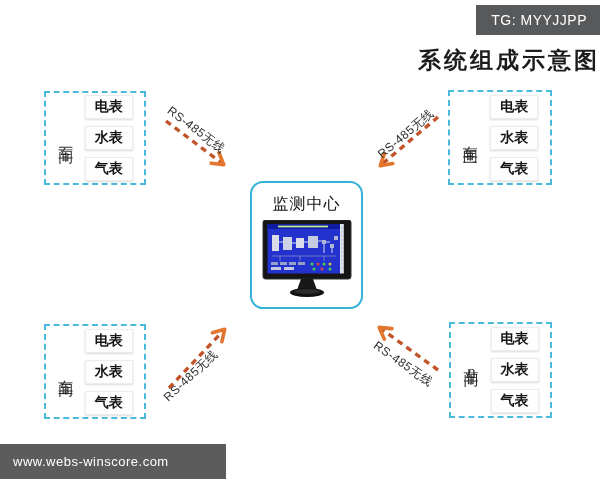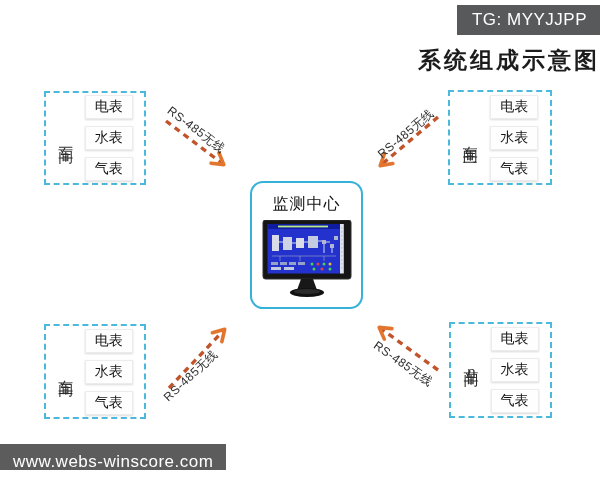--- a/index.html
+++ b/index.html
@@ -3,21 +3,21 @@
 <meta charset="utf-8">
 <style>
   html,body{margin:0;padding:0;background:#fff;}
   .canvas{
     position:relative;width:600px;height:480px;background:#ffffff;
     font-family:"Liberation Sans","DejaVu Sans",sans-serif;overflow:hidden;
   }
   
   .badge{
     position:absolute;top:5px;right:0;background:#58595b;color:#fff;
-    font-size:17px;line-height:30px;height:30px;padding:0 13px 0 15px;
+    font-size:14px;line-height:30px;height:30px;padding:0 13px 0 15px;
     letter-spacing:0.5px;
   }
   
   .title{
     position:absolute;top:45px;left:0;right:0;text-align:right;
     font-size:23px;font-weight:600;color:#1c1c1c;letter-spacing:3px;
   }
   
   .wbox{
     position:absolute;border:2px dashed #4ab9dc;background:#fff;
@@ -25,21 +25,21 @@
     box-sizing:border-box;
   }
   .wbox.tl{left:44px;top:91px;width:102px;height:94px;}
   .wbox.tr{left:448px;top:90px;width:104px;height:95px;}
   .wbox.bl{left:44px;top:324px;width:102px;height:95px;}
   .wbox.br{left:449px;top:322px;width:103px;height:96px;}
   .wlabel{
     writing-mode:vertical-lr;text-orientation:upright;
     font-size:15px;color:#2b2b2b;letter-spacing:3px;line-height:1.1;
   }
-  .meters{display:flex;flex-direction:column;gap:7px;}
+  .meters{display:flex;flex-direction:column;gap:7px;font-weight:bold;}
   .chip{
     background:#fefefe;border:1px solid #ececec;
     box-shadow:0 1px 2px rgba(0,0,0,0.15);
     font-size:14px;color:#141414;padding:2px 7px;min-width:32px;
     text-align:center;white-space:nowrap;
   }
   
   .center{
     position:absolute;left:250px;top:181px;width:113px;height:128px;
     border:2px solid #36b1d8;border-radius:13px;background:#fff;
@@ -58,22 +58,22 @@
   .rslabel.tr{left:406px;top:134px;transform:translate(-50%,-50%) rotate(-40deg);}
   .rslabel.bl{left:191px;top:376px;transform:translate(-50%,-50%) rotate(-43deg);}
   .rslabel.br{left:403px;top:364px;transform:translate(-50%,-50%) rotate(35deg);}
   
   .watermark{
     position:absolute;left:436px;top:408px;font-size:15px;color:#b9c3ce;
     letter-spacing:1px;
   }
   
   .footer{
-    position:absolute;left:0;top:444px;width:213px;height:26px;
-    background:#5c5c5c;color:#fff;font-size:17px;line-height:35px;
+    position:absolute;left:0;top:444px;width:213px;height:35px;
+    background:#5c5c5c;color:#fff;font-size:13px;line-height:35px;
     padding-left:13px;letter-spacing:0.5px;
   }
 </style>
 </head>
 <body>
 
 <div class="canvas">
 
   <div class="badge">TG: MYYJJPP</div>
 

